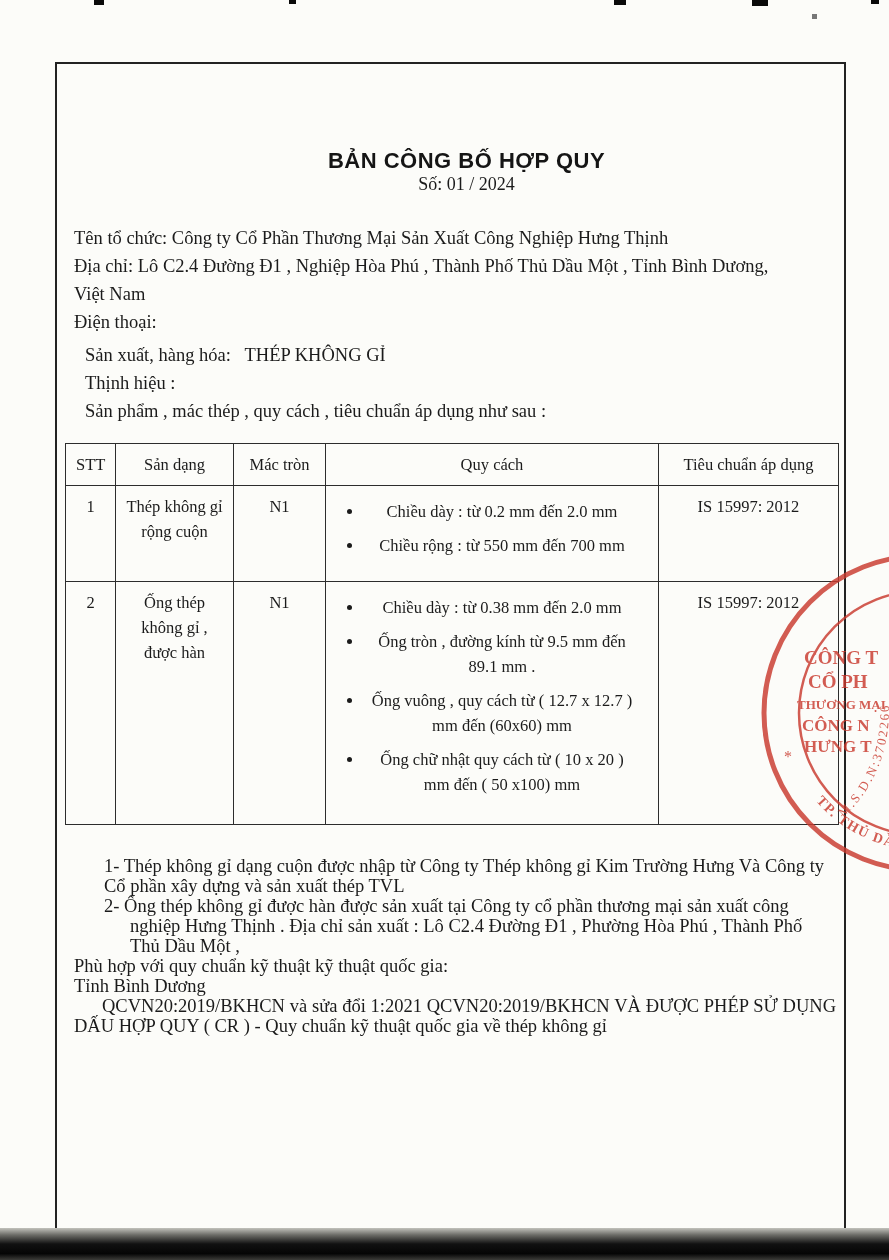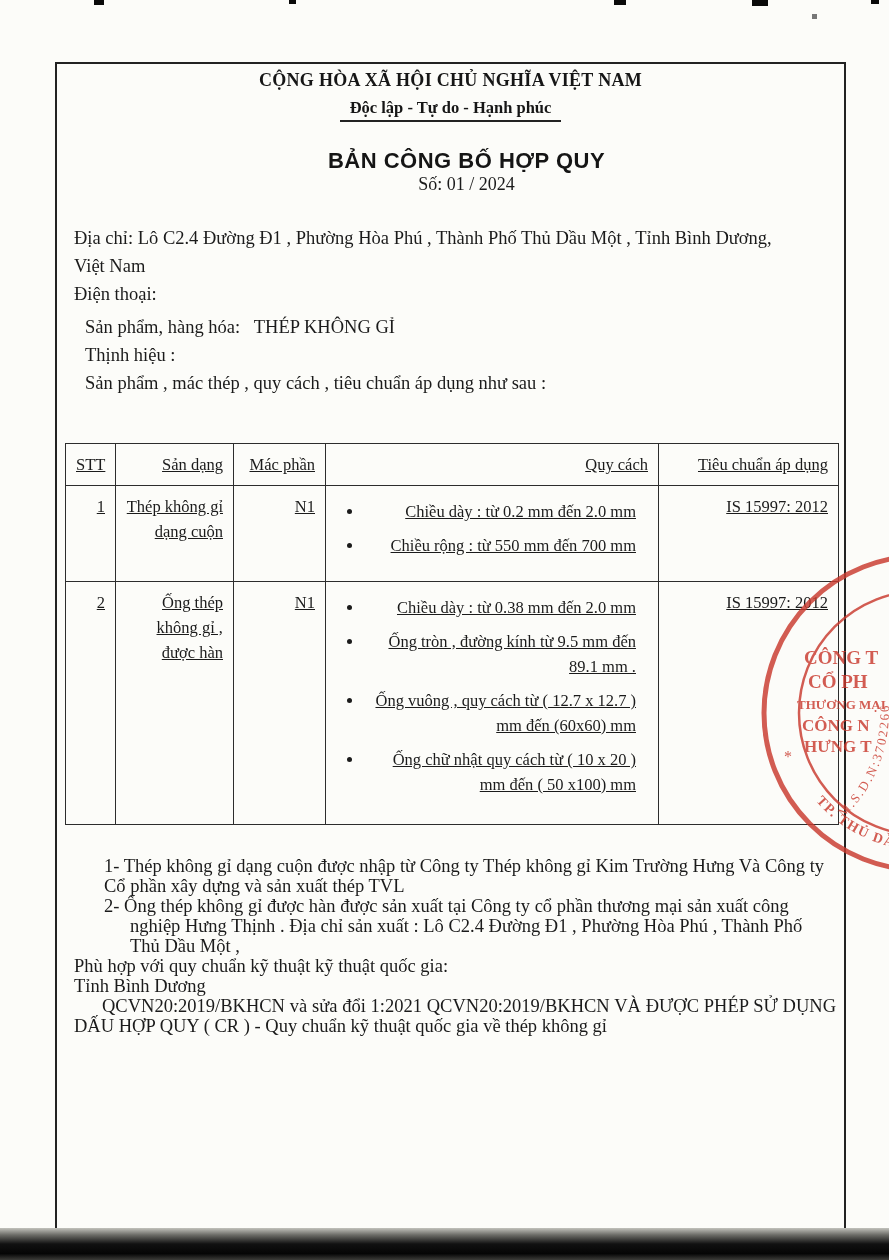--- a/index.html
+++ b/index.html
@@ -31,21 +31,21 @@
   .intro .indented { margin-left:11px; }
   .intro .gap-top { margin-top:5px; }
   .bold { font-weight:normal;margin-left:9px; }
   
   table.products {
     position:absolute; top:443px; left:65px; width:773px;
     border-collapse:collapse; table-layout:fixed; font-size:16.5px;
   }
   table.products th, table.products td {
     border:1.5px solid #2d2d2d; padding:8px 10px; vertical-align:top;
-    font-weight:normal; text-align:right; line-height:25px;text-decoration:underline;
+    font-weight:normal; text-align:center; line-height:25px;
   }
   table.products th { height:42px; vertical-align:middle; }
   td.c-stt  { text-align:center; padding-top:12px; }
   td.c-prod { text-align:justify; padding-top:12px; }
   td.c-grade{ padding-left:22px; padding-top:12px; }
   td.c-std  { padding-top:12px; }
   tr.row-1 td { height:96px; }
   tr.row-2 td { height:243px; }
   ul.specs { margin:5px 0 0 28px; padding:0; list-style:disc; }
   ul.specs li { margin-bottom:9px; padding-left:4px; max-width:272px; }
@@ -72,57 +72,54 @@
 
   <div class="artifact" style="left:94px;top:0;width:10px;height:5px;"></div>
   <div class="artifact" style="left:289px;top:0;width:7px;height:4px;"></div>
   <div class="artifact" style="left:614px;top:0;width:12px;height:5px;"></div>
   <div class="artifact" style="left:752px;top:0;width:16px;height:6px;"></div>
   <div class="artifact" style="left:812px;top:14px;width:5px;height:5px;background:#777;"></div>
   <div class="artifact" style="left:871px;top:0;width:8px;height:4px;"></div>
 
   <div class="frame"></div>
 
-  <div class="nat-header">
-    <div class="country">CỘNG HÒA XÃ HỘI CHỦ NGHĨA VIỆT NAM</div>
-    <div><span class="motto">Độc lập - Tự do - Hạnh phúc</span></div>
-  </div>
 
   <div class="title-block">
     <div class="doc-title">BẢN CÔNG BỐ HỢP QUY</div>
     <div class="doc-number">Số: 01 / 2024</div>
   </div>
 
   <div class="intro">
-    <p>Địa chỉ: Lô C2.4 Đường Đ1 , Phường Hòa Phú , Thành Phố Thủ Dầu Một , Tỉnh Bình Dương, Việt Nam</p>
+    <p>Tên tổ chức: Công ty Cổ Phần Thương Mại Sản Xuất Công Nghiệp Hưng Thịnh</p>
+    <p>Địa chỉ: Lô C2.4 Đường Đ1 , Nghiệp Hòa Phú , Thành Phố Thủ Dầu Một , Tỉnh Bình Dương, Việt Nam</p>
     <p>Điện thoại:</p>
-    <p class="indented gap-top"><span>Sản phẩm, hàng hóa: </span><span class="bold">THÉP KHÔNG GỈ</span></p>
+    <p class="indented gap-top"><span>Sản xuất, hàng hóa: </span><span class="bold">THÉP KHÔNG GỈ</span></p>
     <p class="indented">Thịnh hiệu :</p>
     <p class="indented">Sản phẩm , mác thép , quy cách , tiêu chuẩn áp dụng như sau :</p>
   </div>
 
   <table class="products">
     <colgroup>
       <col style="width:50px">
         <col style="width:118px">
         <col style="width:92px">
         <col style="width:333px">
         <col style="width:180px">
     </colgroup>
     <tbody>
         <tr>
       <th>STT</th>
       <th>Sản dạng</th>
-      <th>Mác phần</th>
+      <th>Mác tròn</th>
       <th>Quy cách</th>
       <th>Tiêu chuẩn áp dụng</th>
     </tr>
     <tr class="row-1">
       <td class="c-stt">1</td>
-      <td class="c-prod">Thép không gỉ dạng cuộn</td>
+      <td class="c-prod">Thép không gỉ rộng cuộn</td>
       <td class="c-grade">N1</td>
       <td>
         <ul class="specs">
           <li>Chiều dày : từ 0.2 mm đến 2.0 mm</li>
           <li>Chiều rộng : từ 550 mm đến 700 mm</li>
         </ul>
       </td>
       <td class="c-std">IS 15997: 2012</td>
     </tr>
     <tr class="row-2">

